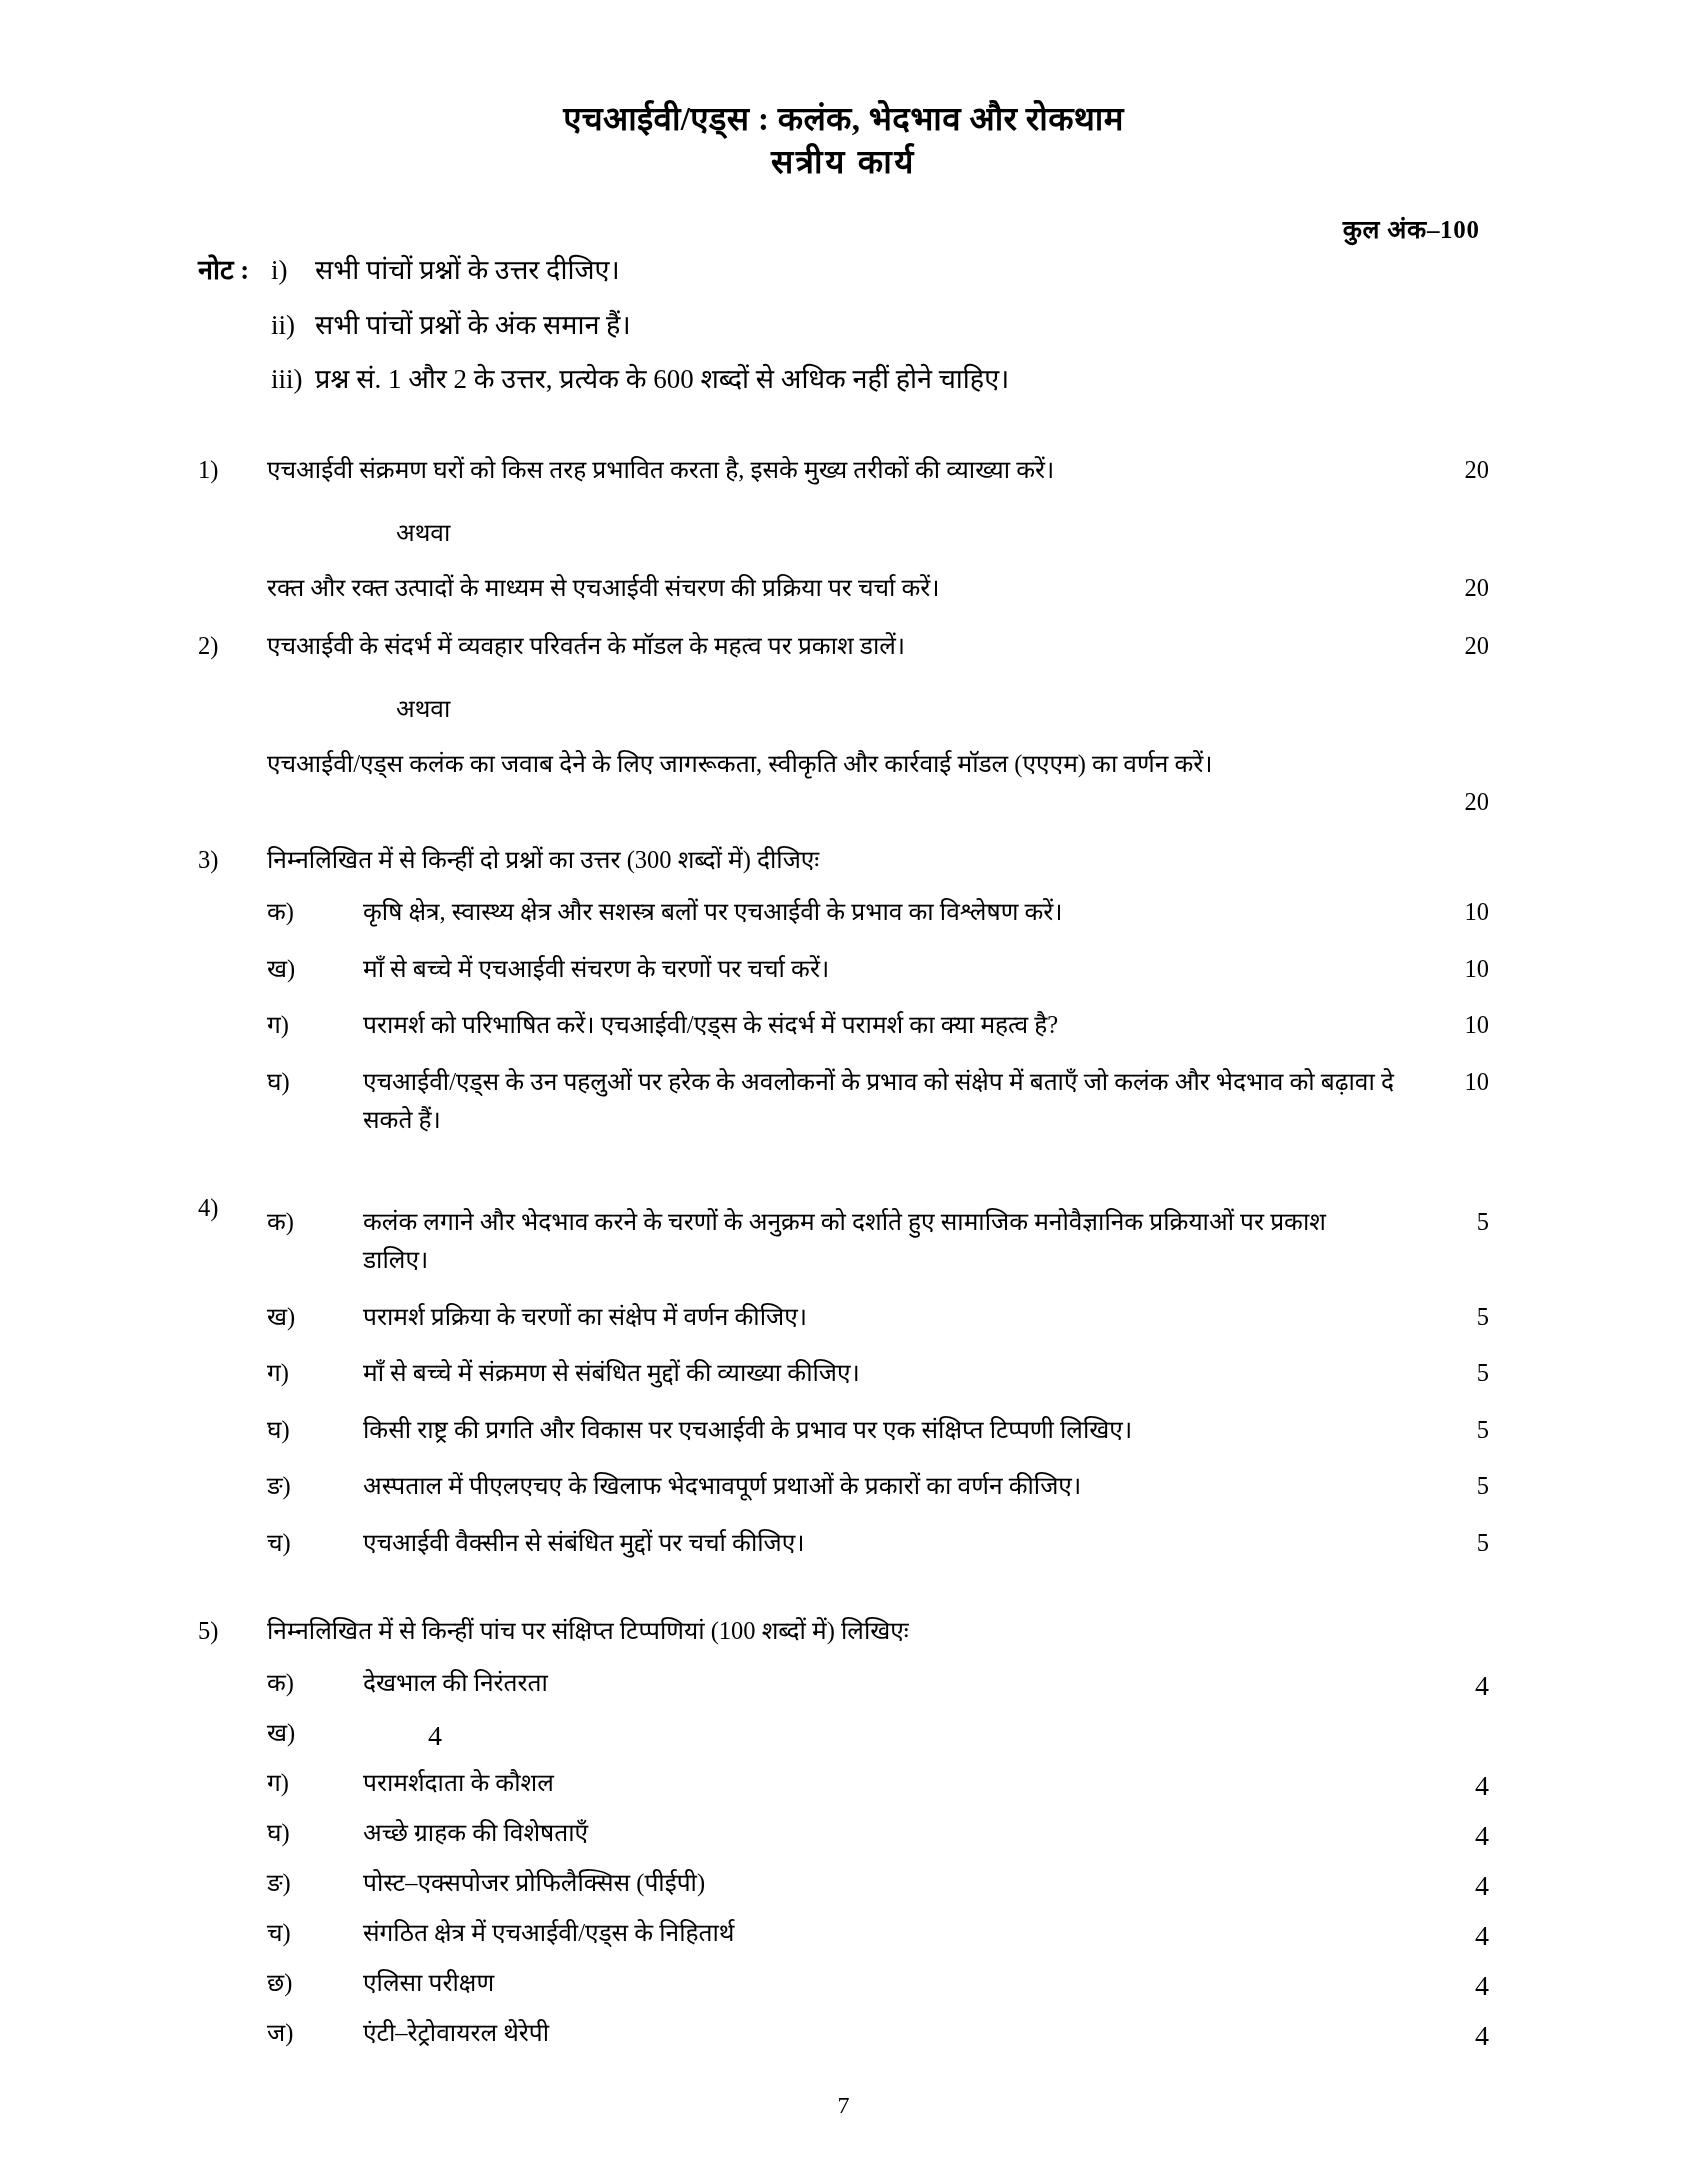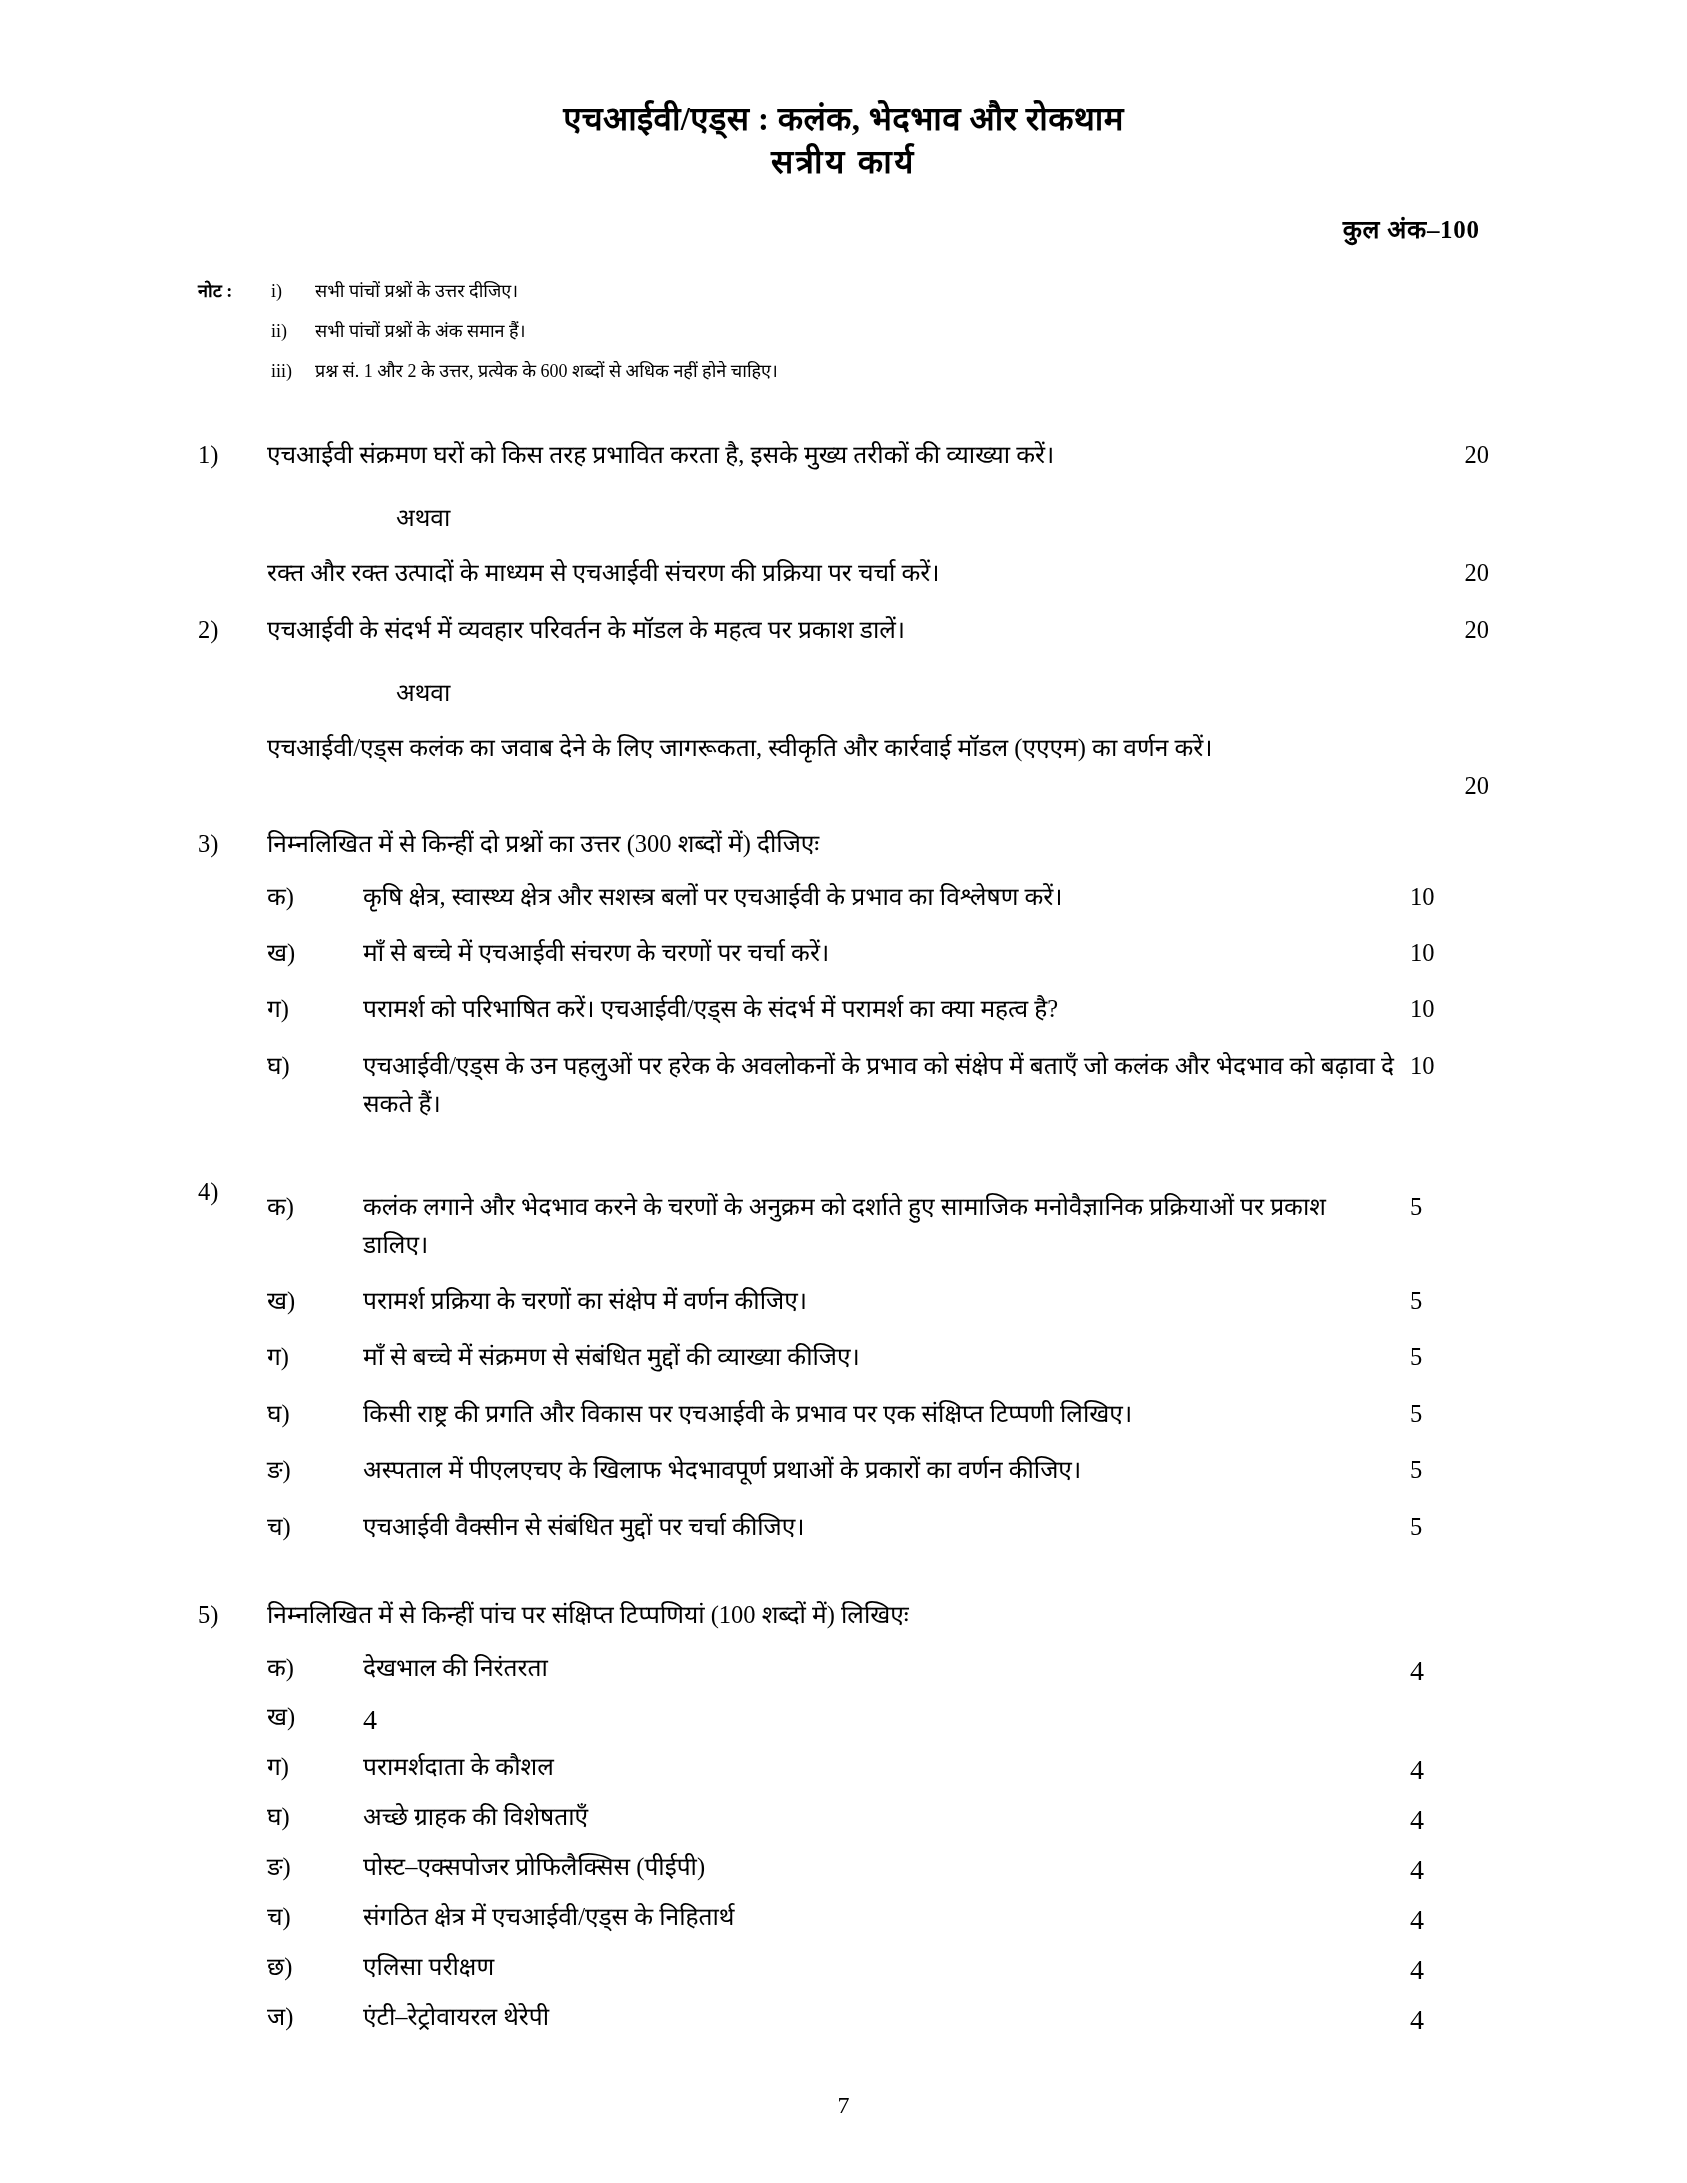--- a/index.html
+++ b/index.html
@@ -39,22 +39,21 @@
     text-align: right;
     font-weight: bold;
     font-size: 25px;
     line-height: 1.5;
     padding-right: 9.3px;
   }
   .meta-block .meta-line { display: block; letter-spacing: 0.7px; }
 
   
   .notes {
-    margin-top: 28px;
-    font-size: 18px;
+    font-size: 27px;
     line-height: 1.62;
   }
   .notes-row {
     display: flex;
     align-items: flex-start;
   }
   .notes-label {
     width: 73px;
     flex: 0 0 73px;
     font-weight: bold;
@@ -135,21 +134,21 @@
     align-items: flex-start;
     margin-left: 10px;
   }
   .sub-text {
     flex: 1 1 auto;
     padding-right: 16px;
   }
   .sub-marks {
     flex: 0 0 79px;
     width: 79px;
-    text-align: left;
+    text-align: right;
     white-space: nowrap;
   }
   .sub-marks.big { font-size: 28px; }
 
   
   .page-footer {
     position: absolute;
     left: 0;
     right: 0;
     bottom: 64px;

